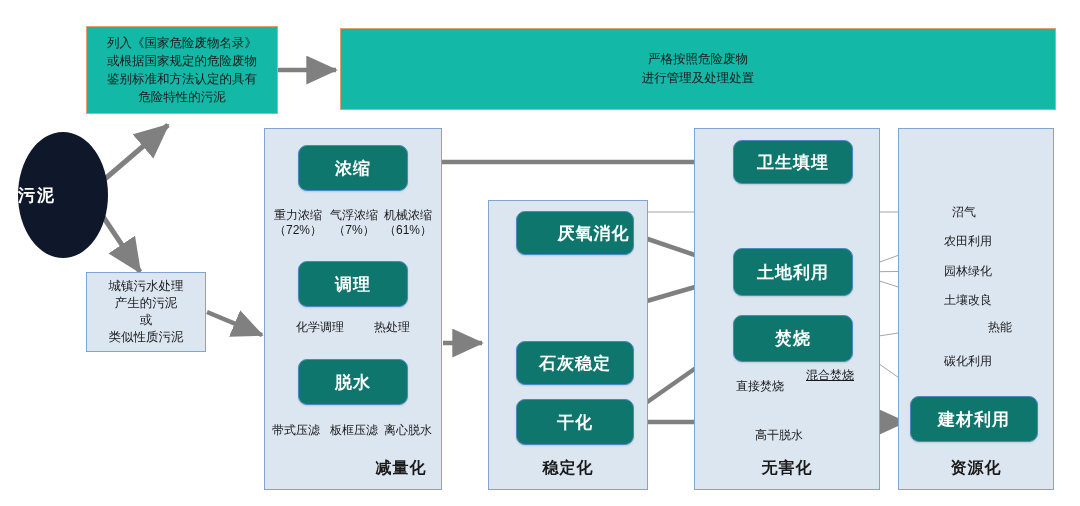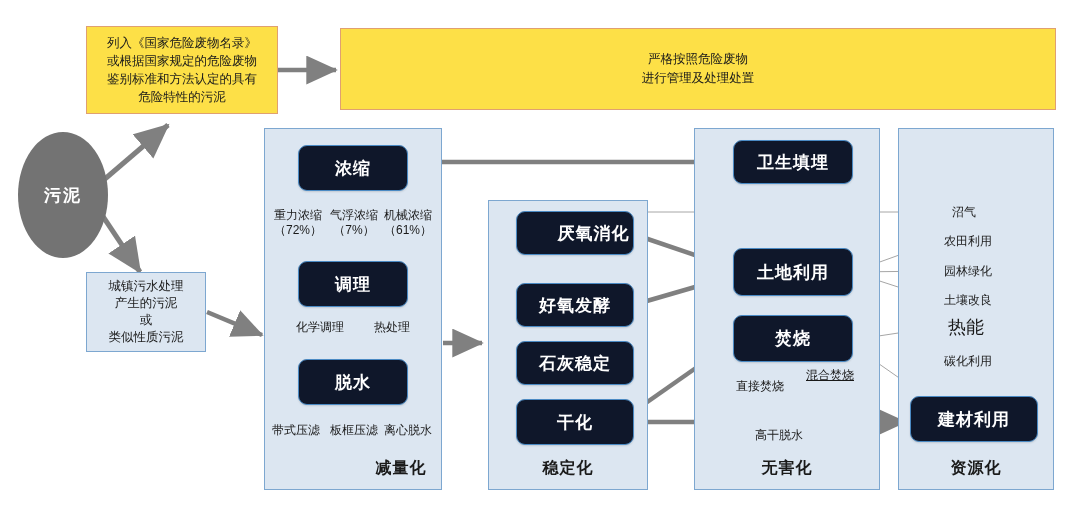--- a/index.html
+++ b/index.html
@@ -26,38 +26,38 @@
     text-align:center;
     font-size:16px;
     font-weight:bold;
     color:#1a1a1a;
     letter-spacing:1px;
   }
 
   
   .bbox{
     position:absolute;
-    background:#0f172a;
+    background:#0f766e;
     border:1px solid #4a8ac4;
     border-radius:9px;
     box-sizing:border-box;
     color:#ffffff;
     font-size:17px;
     font-weight:bold;
     display:flex;
     align-items:center;
     justify-content:center;
     letter-spacing:1px;
     box-shadow:0 1px 2px rgba(0,0,0,.13);
   }
 
   
   .obox{
     position:absolute;
-    background:#fde047;
+    background:#14b8a6;
     border:1px solid #e0a070;
     box-sizing:border-box;
     color:#1a1a1a;
     font-size:12.5px;
     line-height:18px;
     display:flex;
     align-items:center;
     justify-content:center;
     text-align:center;
   }
@@ -73,28 +73,27 @@
     line-height:17px;
     display:flex;
     align-items:center;
     justify-content:center;
     text-align:center;
   }
 
   
   .ellipse{
     position:absolute;
-    background:#737373;
+    background:#0f172a;
     border-radius:50%;
     color:#ffffff;
     font-size:17px;
     font-weight:bold;
     display:flex;
     align-items:center;
-    justify-content:center;
     letter-spacing:2px;
   }
 
   
   .cap{
     position:absolute;
     font-size:12px;
     line-height:15px;
     color:#1a1a1a;
     text-align:center;
@@ -222,23 +221,20 @@
   <div class="cap" style="left:260px;top:423px;width:72px;">带式压滤</div>
   <div class="cap" style="left:318px;top:423px;width:72px;">板框压滤</div>
   <div class="cap" style="left:372px;top:423px;width:72px;">离心脱水</div>
 
   <div class="panel" style="left:488px;top:200px;width:160px;height:290px;"></div>
   <div class="panel-title" style="left:488px;top:458px;width:160px;">稳定化</div>
 
   <div class="bbox" style="left:516px;top:211px;width:118px;height:44px;padding-left:37px;">
     <span>厌氧消化</span>
   </div>
-  <div class="bbox" style="left:516px;top:283px;width:118px;height:44px;">
-    <span>好氧发酵</span>
-  </div>
   <div class="bbox" style="left:516px;top:341px;width:118px;height:44px;">
     <span>石灰稳定</span>
   </div>
   <div class="bbox" style="left:516px;top:399px;width:118px;height:46px;">
     <span>干化</span>
   </div>
 
   <div class="panel" style="left:694px;top:128px;width:186px;height:362px;"></div>
   <div class="panel-title" style="left:694px;top:458px;width:186px;">无害化</div>
 
@@ -256,20 +252,20 @@
 
   <div class="cap" style="left:724px;top:428px;width:110px;font-size:12px;">高干脱水</div>
 
   <div class="panel" style="left:898px;top:128px;width:156px;height:362px;"></div>
   <div class="panel-title" style="left:898px;top:458px;width:156px;">资源化</div>
 
   <div class="cap left" style="left:952px;top:205px;width:90px;font-size:12px;">沼气</div>
   <div class="cap left" style="left:944px;top:234px;width:90px;font-size:12px;">农田利用</div>
   <div class="cap left" style="left:944px;top:264px;width:90px;font-size:12px;">园林绿化</div>
   <div class="cap left" style="left:944px;top:293px;width:90px;font-size:12px;">土壤改良</div>
-  <div class="cap left" style="left:948px;top:320px;width:90px;font-size:18px;">热能</div>
+  <div class="cap left" style="left:988px;top:320px;width:90px;font-size:12px;">热能</div>
   <div class="cap left" style="left:944px;top:354px;width:90px;font-size:12px;">碳化利用</div>
 
   <div class="bbox" style="left:910px;top:396px;width:128px;height:46px;">
     <span>建材利用</span>
   </div>
 
 </div>
 
 </body></html>

